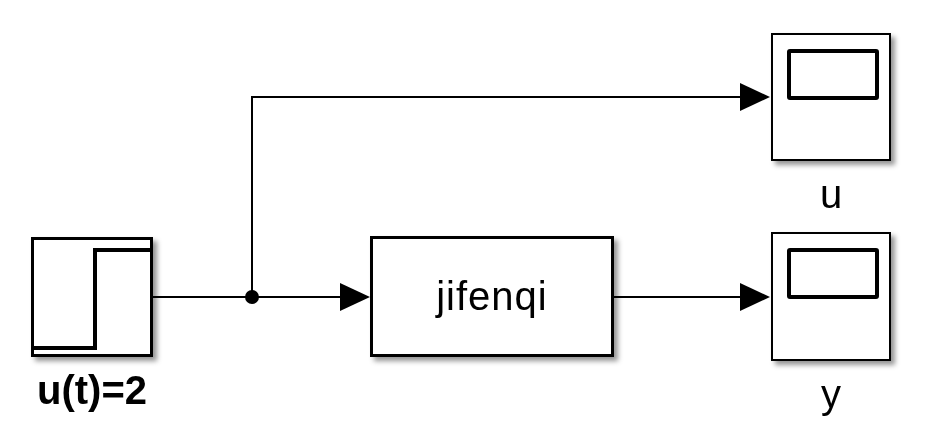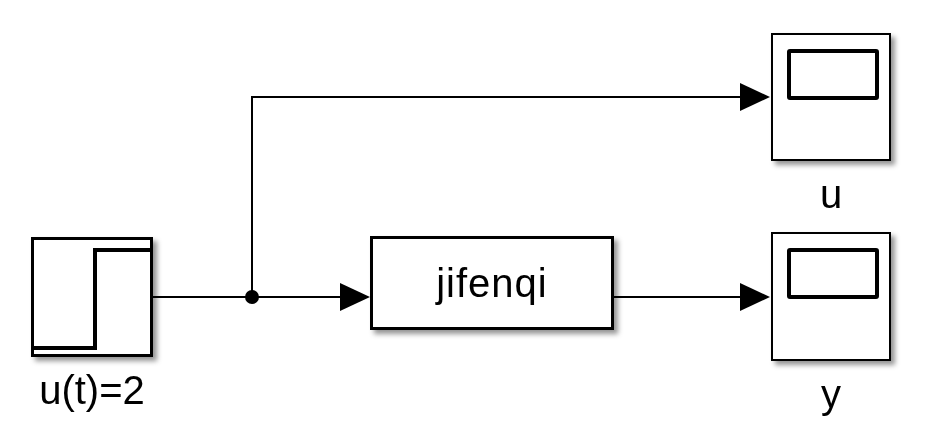--- a/index.html
+++ b/index.html
@@ -25,21 +25,21 @@
   }
   .block {
     position: absolute;
     box-sizing: border-box;
     background: #ffffff;
     border: 3px solid #000000;
     box-shadow: 4px 4px 5px rgba(0,0,0,0.42);
     z-index: 1;
   }
   .block.step   { left: 31px;  top: 237px; width: 122px; height: 120px; }
-  .block.integ  { left: 370px; top: 236px; width: 244px; height: 94px;
+  .block.integ  { left: 370px; top: 236px; width: 244px; height: 121px;
                   display: flex; align-items: center; justify-content: center; }
   .block.scope  { left: 771px; width: 120px; border-width: 2px; }
   .block.scope-u { top: 33px;  height: 128px; }
   .block.scope-y { top: 232px; height: 129px; }
   .scope-screen {
     position: absolute;
     box-sizing: border-box;
     left: 14px;
     top: 14px;
     width: 92px;
@@ -62,21 +62,21 @@
     white-space: nowrap;
   }
   .label {
     position: absolute;
     text-align: center;
     font-size: 40px;
     color: #000000;
     white-space: nowrap;
     z-index: 1;
   }
-  .label.step-label   { left: 12px;  top: 368px; width: 160px; }
+  .label.step-label   { left: 12px;  top: 368px; width: 160px; font-weight: bold; }
   .label.integ-label  { left: 392px; top: 370px; width: 200px;
                         font-family: "DejaVu Serif", "Liberation Serif", serif;
                         font-size: 42px; }
   .label.scope-u-label { left: 781px; top: 172px; width: 100px; }
   .label.scope-y-label { left: 781px; top: 372px; width: 100px; }
 </style>
 </head>
 <body>
 
 <div class="canvas">

